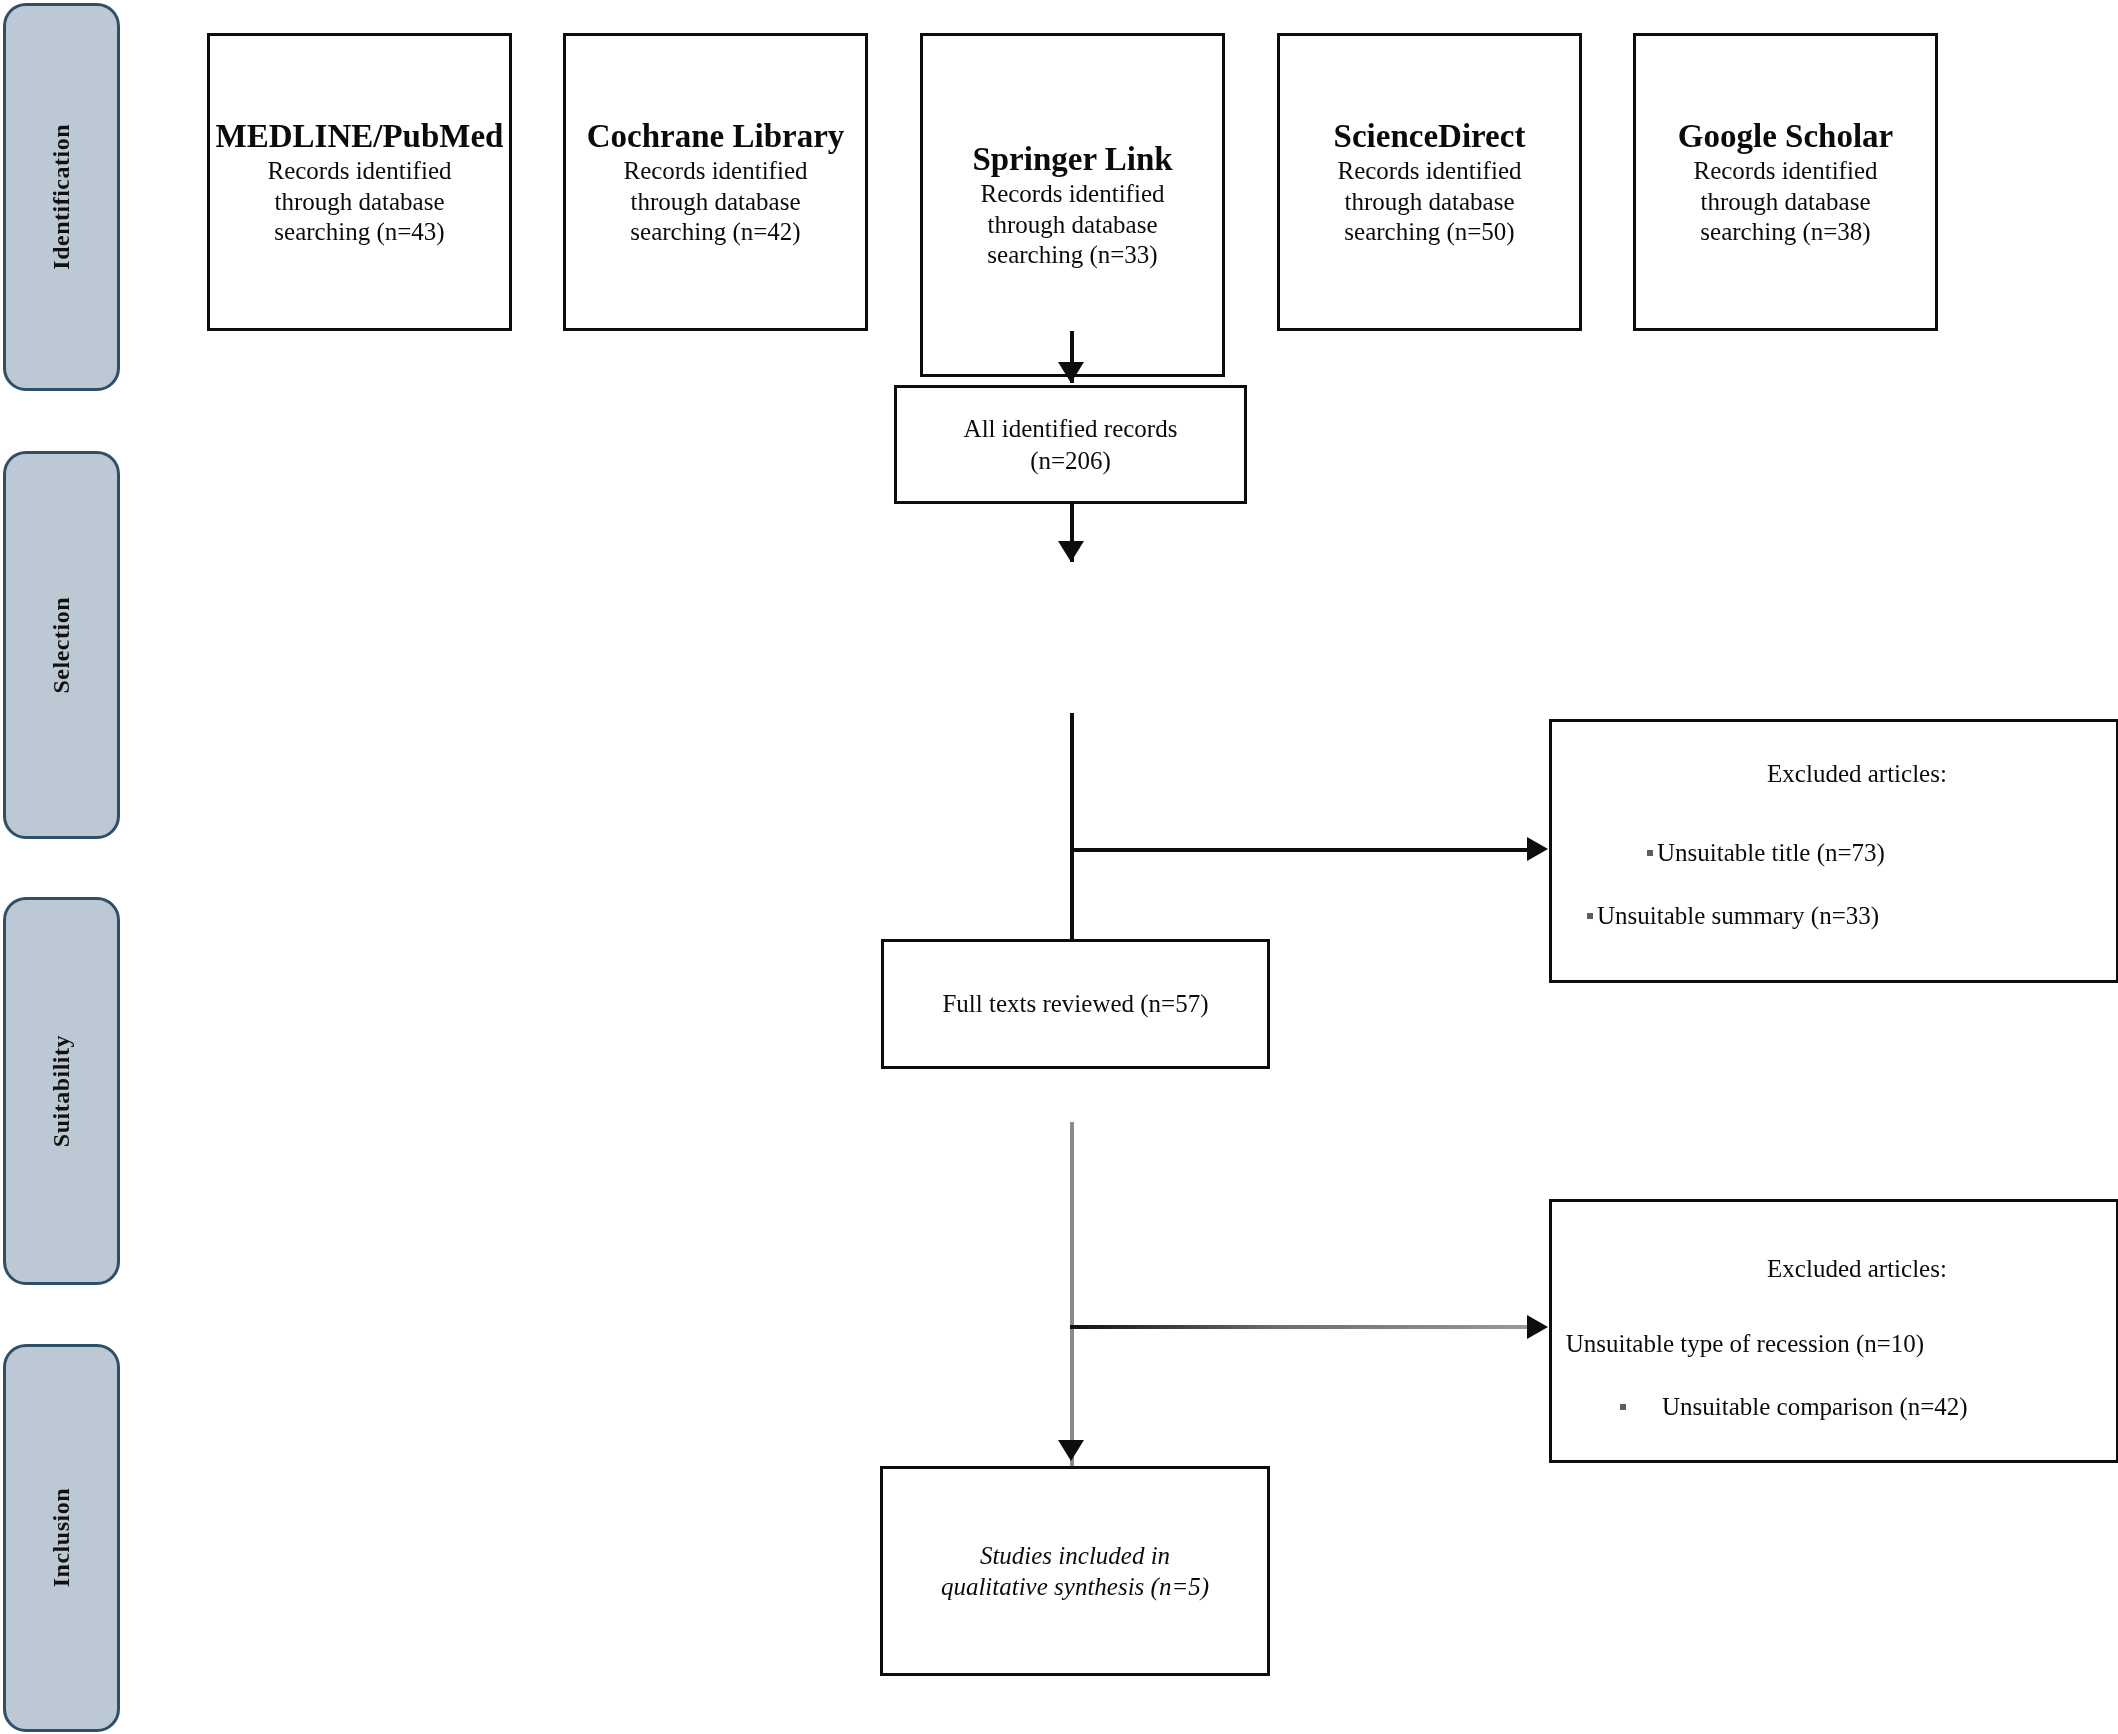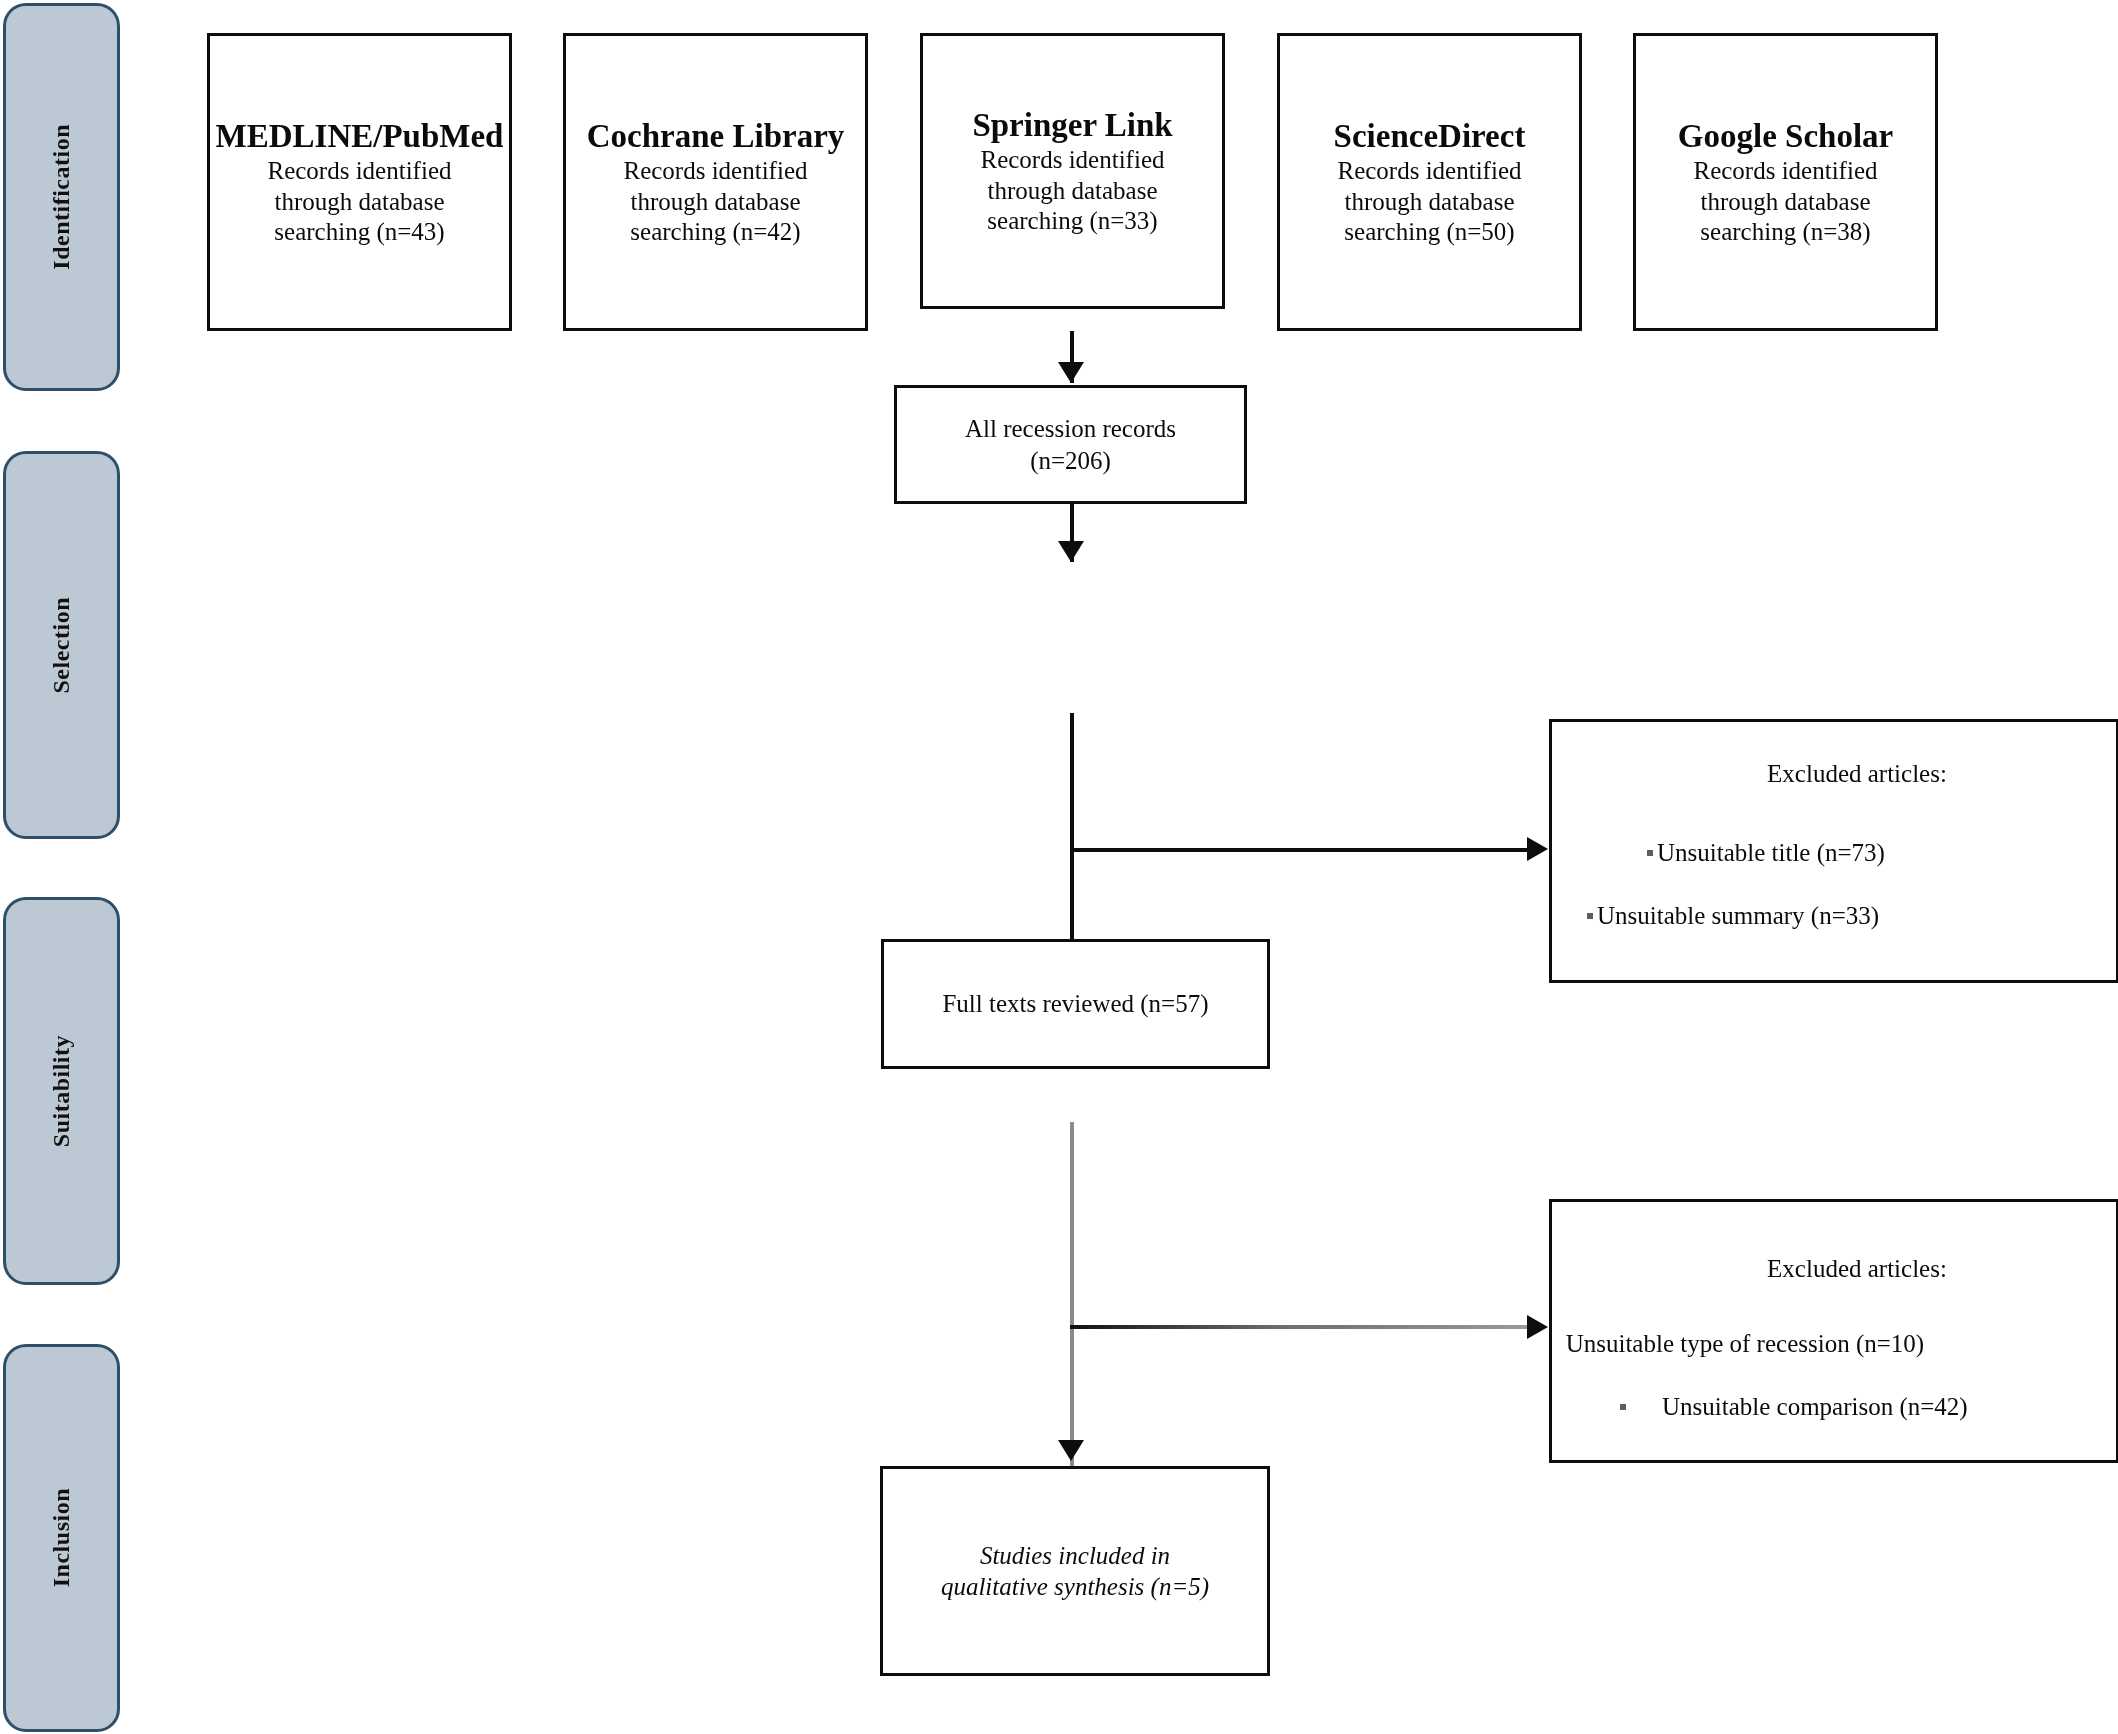--- a/index.html
+++ b/index.html
@@ -139,21 +139,21 @@
     <div class="ln">searching (n=43)</div>
   </div>
 
   <div class="box" style="left:563px; top:33px; width:305px; height:298px;">
     <div class="ttl">Cochrane Library</div>
     <div class="ln">Records identified</div>
     <div class="ln">through database</div>
     <div class="ln">searching (n=42)</div>
   </div>
 
-  <div class="box" style="left:920px; top:33px; width:305px; height:276px;">
+  <div class="box" style="left:920px; top:33px; width:305px; height:344px;">
     <div class="ttl">Springer Link</div>
     <div class="ln">Records identified</div>
     <div class="ln">through database</div>
     <div class="ln">searching (n=33)</div>
   </div>
 
   <div class="box" style="left:1277px; top:33px; width:305px; height:298px;">
     <div class="ttl">ScienceDirect</div>
     <div class="ln">Records identified</div>
     <div class="ln">through database</div>
@@ -164,21 +164,21 @@
     <div class="ttl">Google Scholar</div>
     <div class="ln">Records identified</div>
     <div class="ln">through database</div>
     <div class="ln">searching (n=38)</div>
   </div>
 
   <div class="vline" style="left:1070px; top:331px; height:52px;"></div>
   <div class="arrow-down" style="left:1058px; top:362px;"></div>
 
   <div class="box mid" style="left:894px; top:385px; width:353px; height:119px;">
-    <div class="ln">All recession records</div>
+    <div class="ln">All identified records</div>
     <div class="ln">(n=206)</div>
   </div>
 
   <div class="vline" style="left:1070px; top:504px; height:58px;"></div>
   <div class="arrow-down" style="left:1058px; top:541px;"></div>
 
 
   <div class="vline" style="left:1070px; top:713px; height:280px;"></div>
   <div class="arrow-down" style="left:1058px; top:970px;"></div>
 

